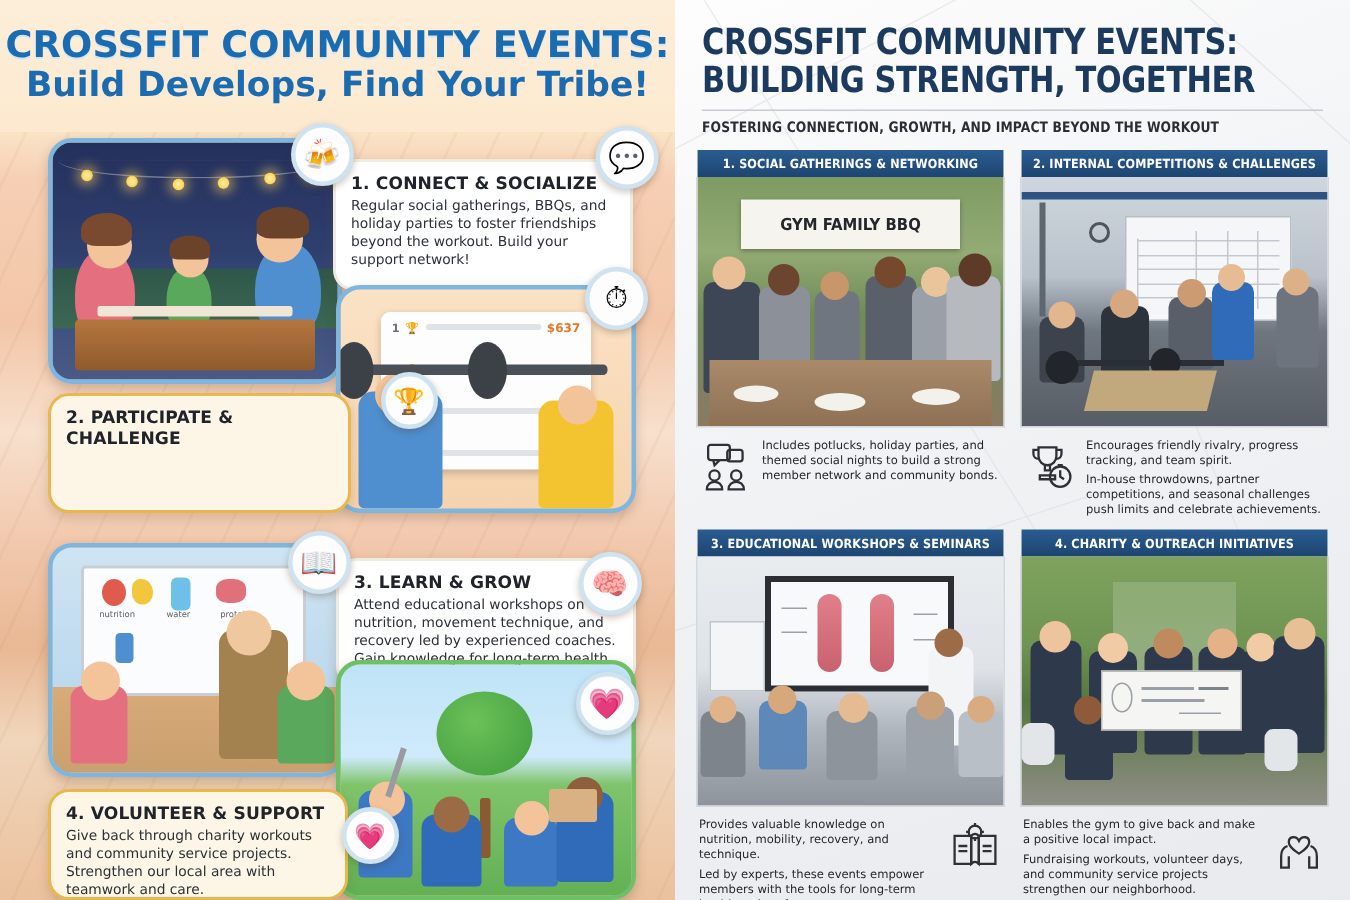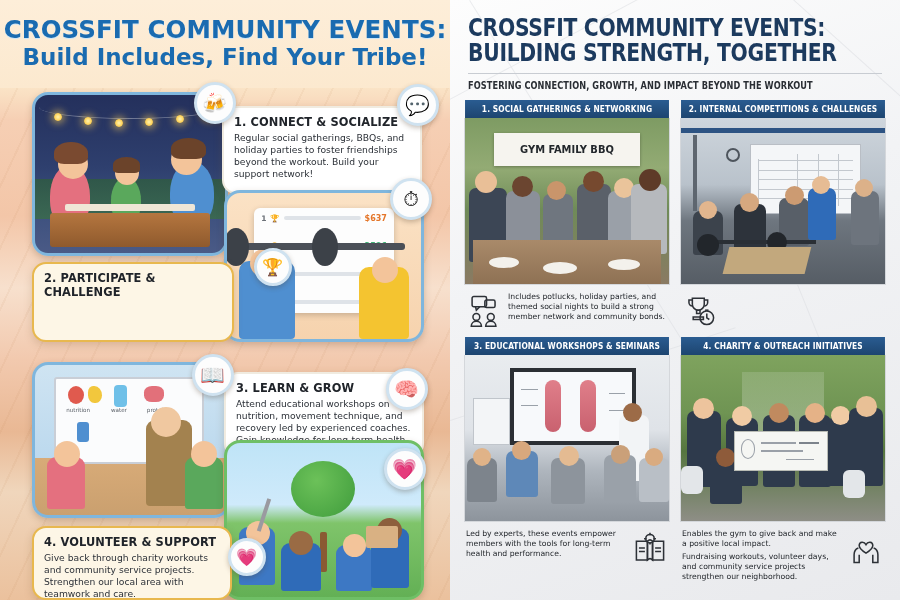--- a/index.html
+++ b/index.html
@@ -178,21 +178,21 @@
 </head>
 <body>
 
 <div class="page">
 
   <div class="panel-left">
     <div class="wood-lines"></div>
 
     <div class="l-header">
       <div class="l-title-1">CROSSFIT COMMUNITY EVENTS:</div>
-      <div class="l-title-2">Build Includes, Find Your Tribe!</div>
+      <div class="l-title-2">Build Develops, Find Your Tribe!</div>
     </div>
 
     <div class="l-row" style="left:32px; top:92px; width:390px;">
       <div class="illus sc-picnic" style="width:196px; height:164px;">
         <div class="lights">
           <div class="wire"></div>
           <span class="blb" style="left:10%; top:10px;"></span>
           <span class="blb" style="left:26%; top:14px;"></span>
           <span class="blb" style="left:42%; top:16px;"></span>
           <span class="blb" style="left:58%; top:15px;"></span>
@@ -423,20 +423,24 @@
               <path d="M11 5h14v7a7 7 0 0 1-14 0z"></path>
                 <path d="M11 7H7v3a4 4 0 0 0 4 4"></path>
                 <path d="M25 7h4v3a4 4 0 0 1-4 4"></path>
               <path d="M16 19h4v4h-4z"></path>
                 <path d="M12 27h12v3H12z"></path>
               <circle cx="28" cy="28" r="8"></circle>
                 <path d="M28 23v5l3 2"></path>
                 <path d="M26 19h4"></path>
             </svg>
           </div>
+          <div class="txt">
+            <p>Encourages friendly rivalry, progress tracking, and team spirit.</p>
+            <p>In-house throwdowns, partner competitions, and seasonal challenges push limits and celebrate achievements.</p>
+          </div>
         </div>
       </div>
 
       <div class="card">
         <div class="card-head">3. EDUCATIONAL WORKSHOPS &amp; SEMINARS</div>
         <div class="photo ph-sem">
           <div class="screen">
             <div style="position:absolute;left:26%;top:12%;width:16px;height:52px;border-radius:8px;background:linear-gradient(180deg,#e07f8a 0%,#c9616f 100%);"></div>
             <div style="position:absolute;left:56%;top:12%;width:16px;height:52px;border-radius:8px;background:linear-gradient(180deg,#e07f8a 0%,#c9616f 100%);"></div>
             <div style="position:absolute;left:6%;top:24%;width:14%;height:1px;background:#9aa1a9;"></div>
@@ -453,20 +457,21 @@
           <div class="fig-head" style="left:23%; top:52%; width:19px; height:19px; background:#d8a87d;"></div>
           <div class="figure" style="left:42%; top:62%; width:34px; height:46px; background:#8d949c;"></div>
           <div class="fig-head" style="left:46%; top:55%; width:20px; height:20px; background:#e4bb92;"></div>
           <div class="figure" style="right:16%; top:60%; width:32px; height:46px; background:#9aa1a9;"></div>
           <div class="fig-head" style="right:19%; top:54%; width:19px; height:19px; background:#caa079;"></div>
           <div class="figure" style="right:0%; top:62%; width:30px; height:44px; background:#b9bfc6;"></div>
           <div class="fig-head" style="right:3%; top:56%; width:18px; height:18px; background:#d9ab80;"></div>
         </div>
         <div class="card-body">
           <div class="txt">
+            <p>Provides valuable knowledge on nutrition, mobility, recovery, and technique.</p>
             <p>Led by experts, these events empower members with the tools for long-term health and performance.</p>
           </div>
           <div class="ic">
             <svg viewBox="0 0 40 40" fill="none" stroke="#2d3137" stroke-width="1.8">
               <path d="M4 12h13v22H4z"></path>
                 <path d="M23 12h13v22H23z"></path>
                 <path d="M17 12c2-2 4-2 6 0v22c-2-2-4-2-6 0z"></path>
               <circle cx="20" cy="9" r="5"></circle>
                 <path d="M20 2v3M20 13v3M13 9h3M24 9h3"></path>
               <path d="M7 20h7M7 24h7M26 20h7M26 24h7"></path>

